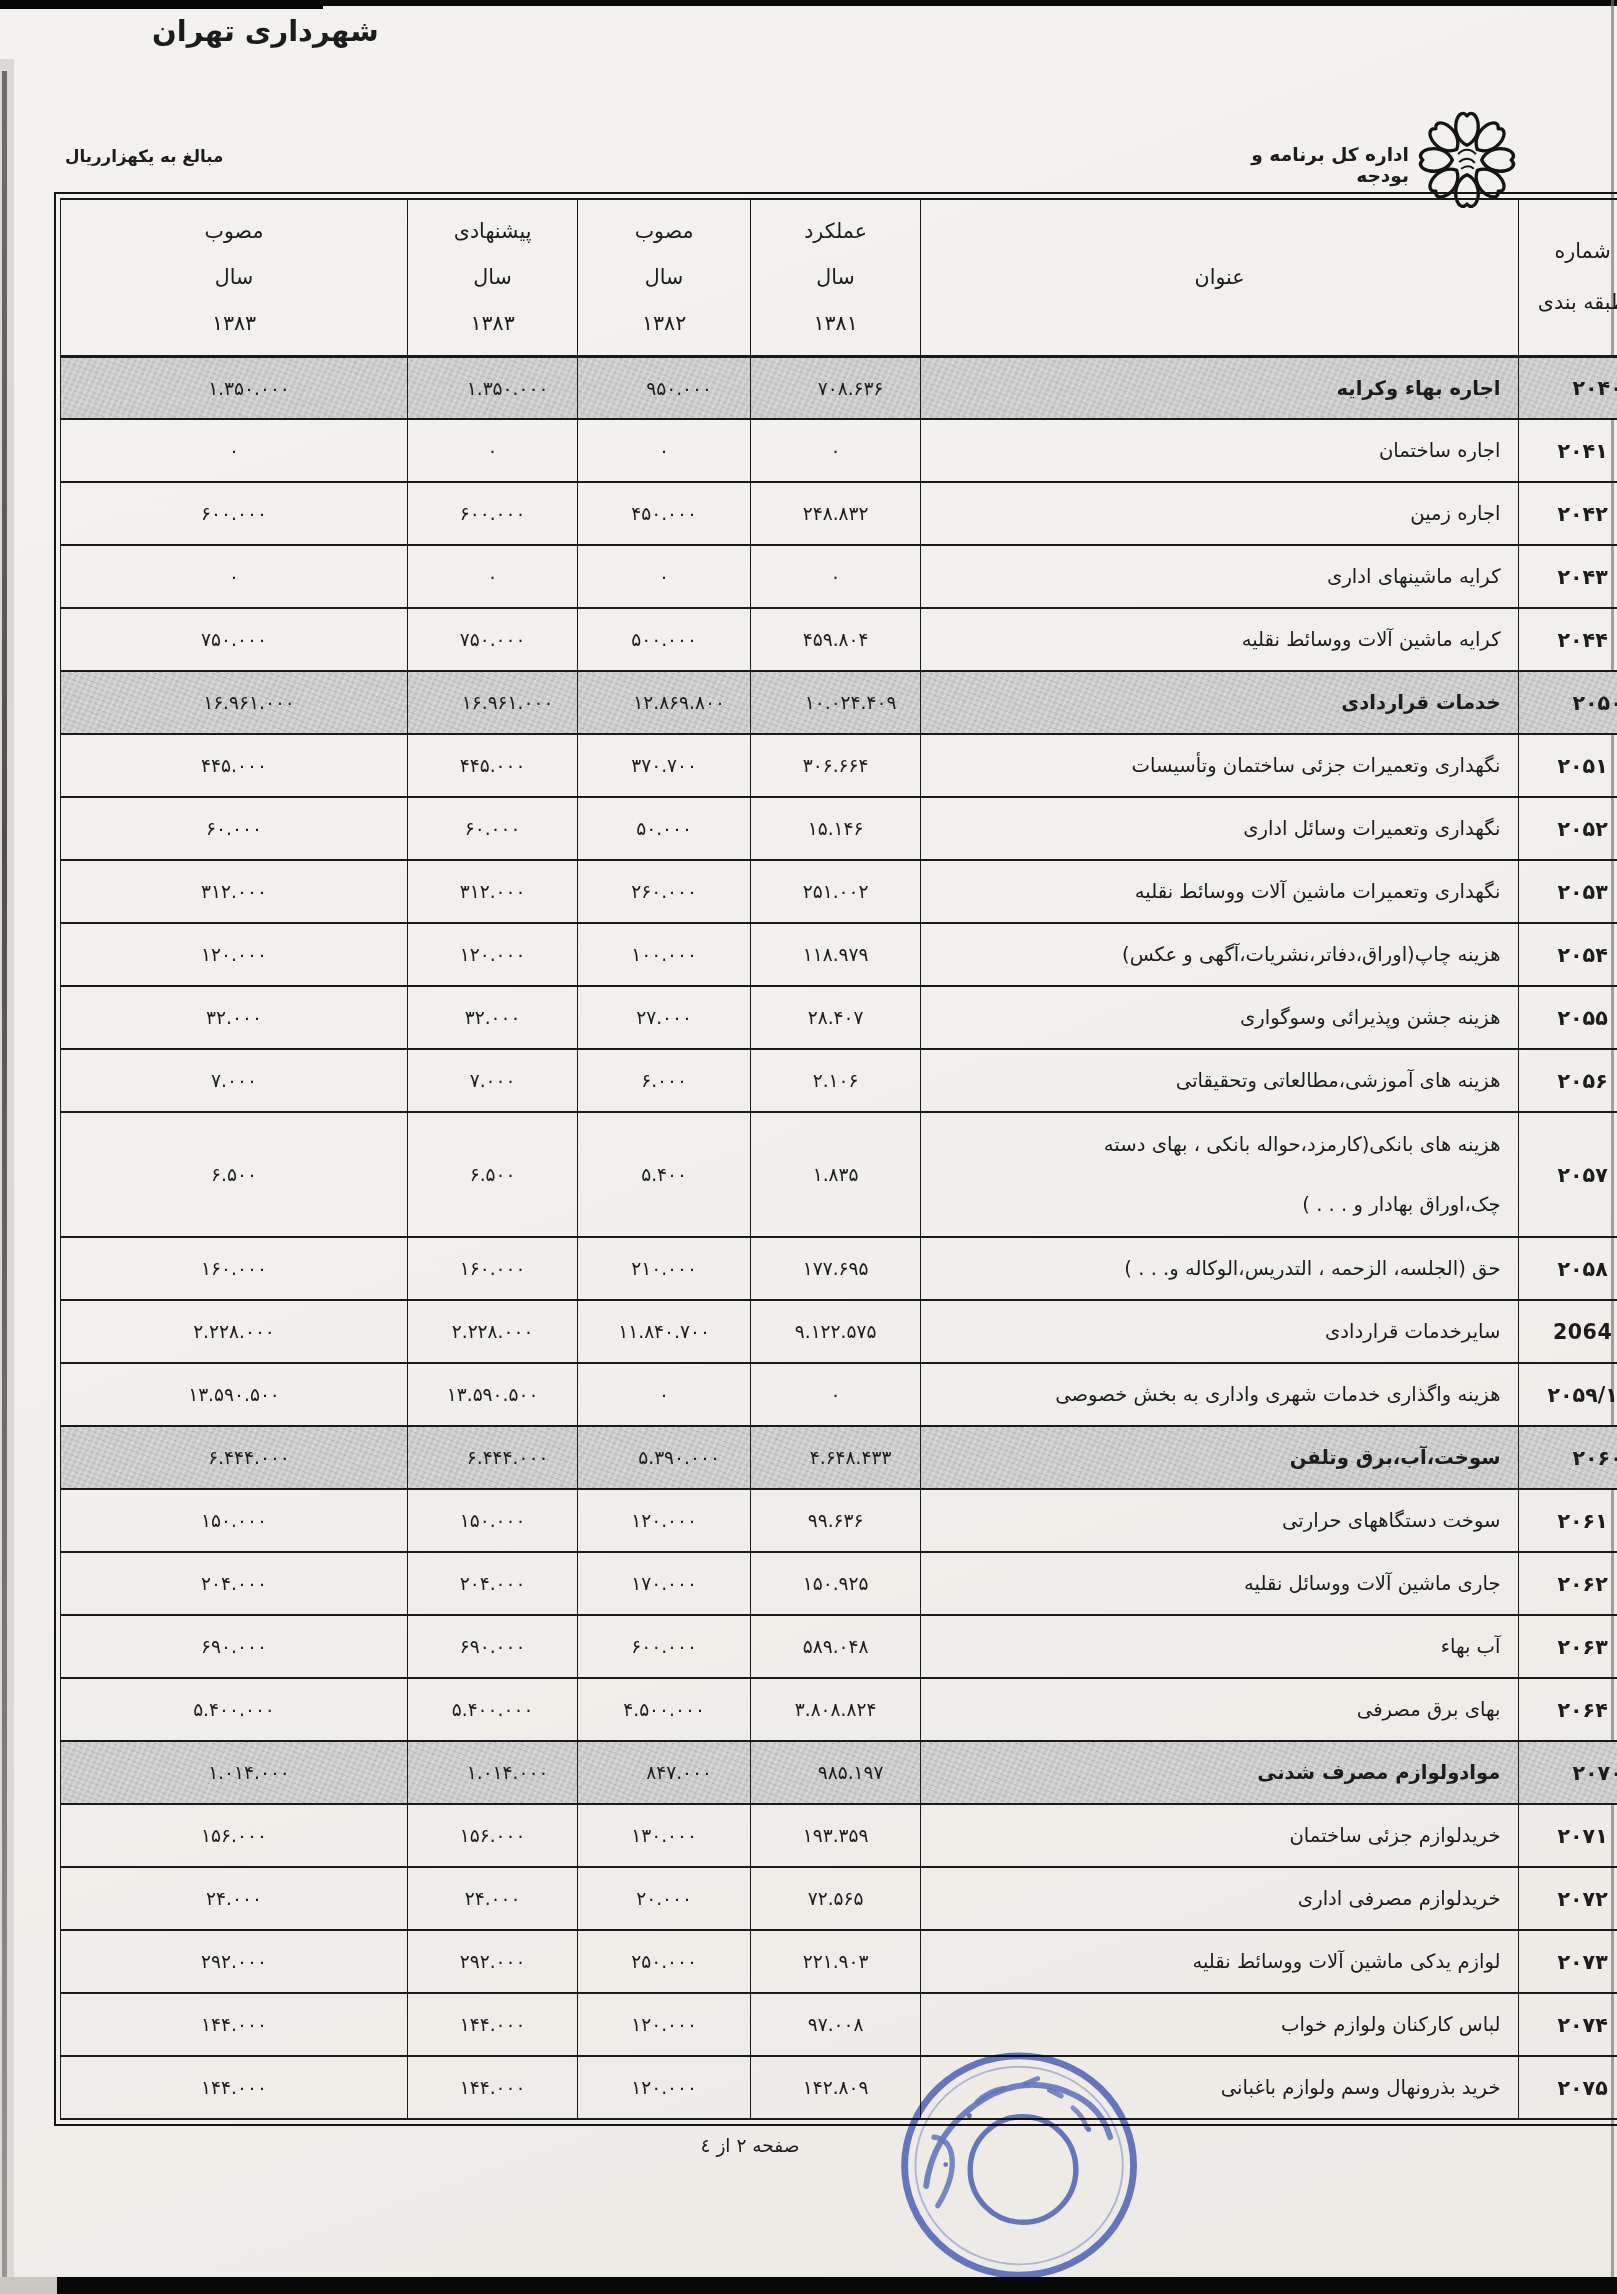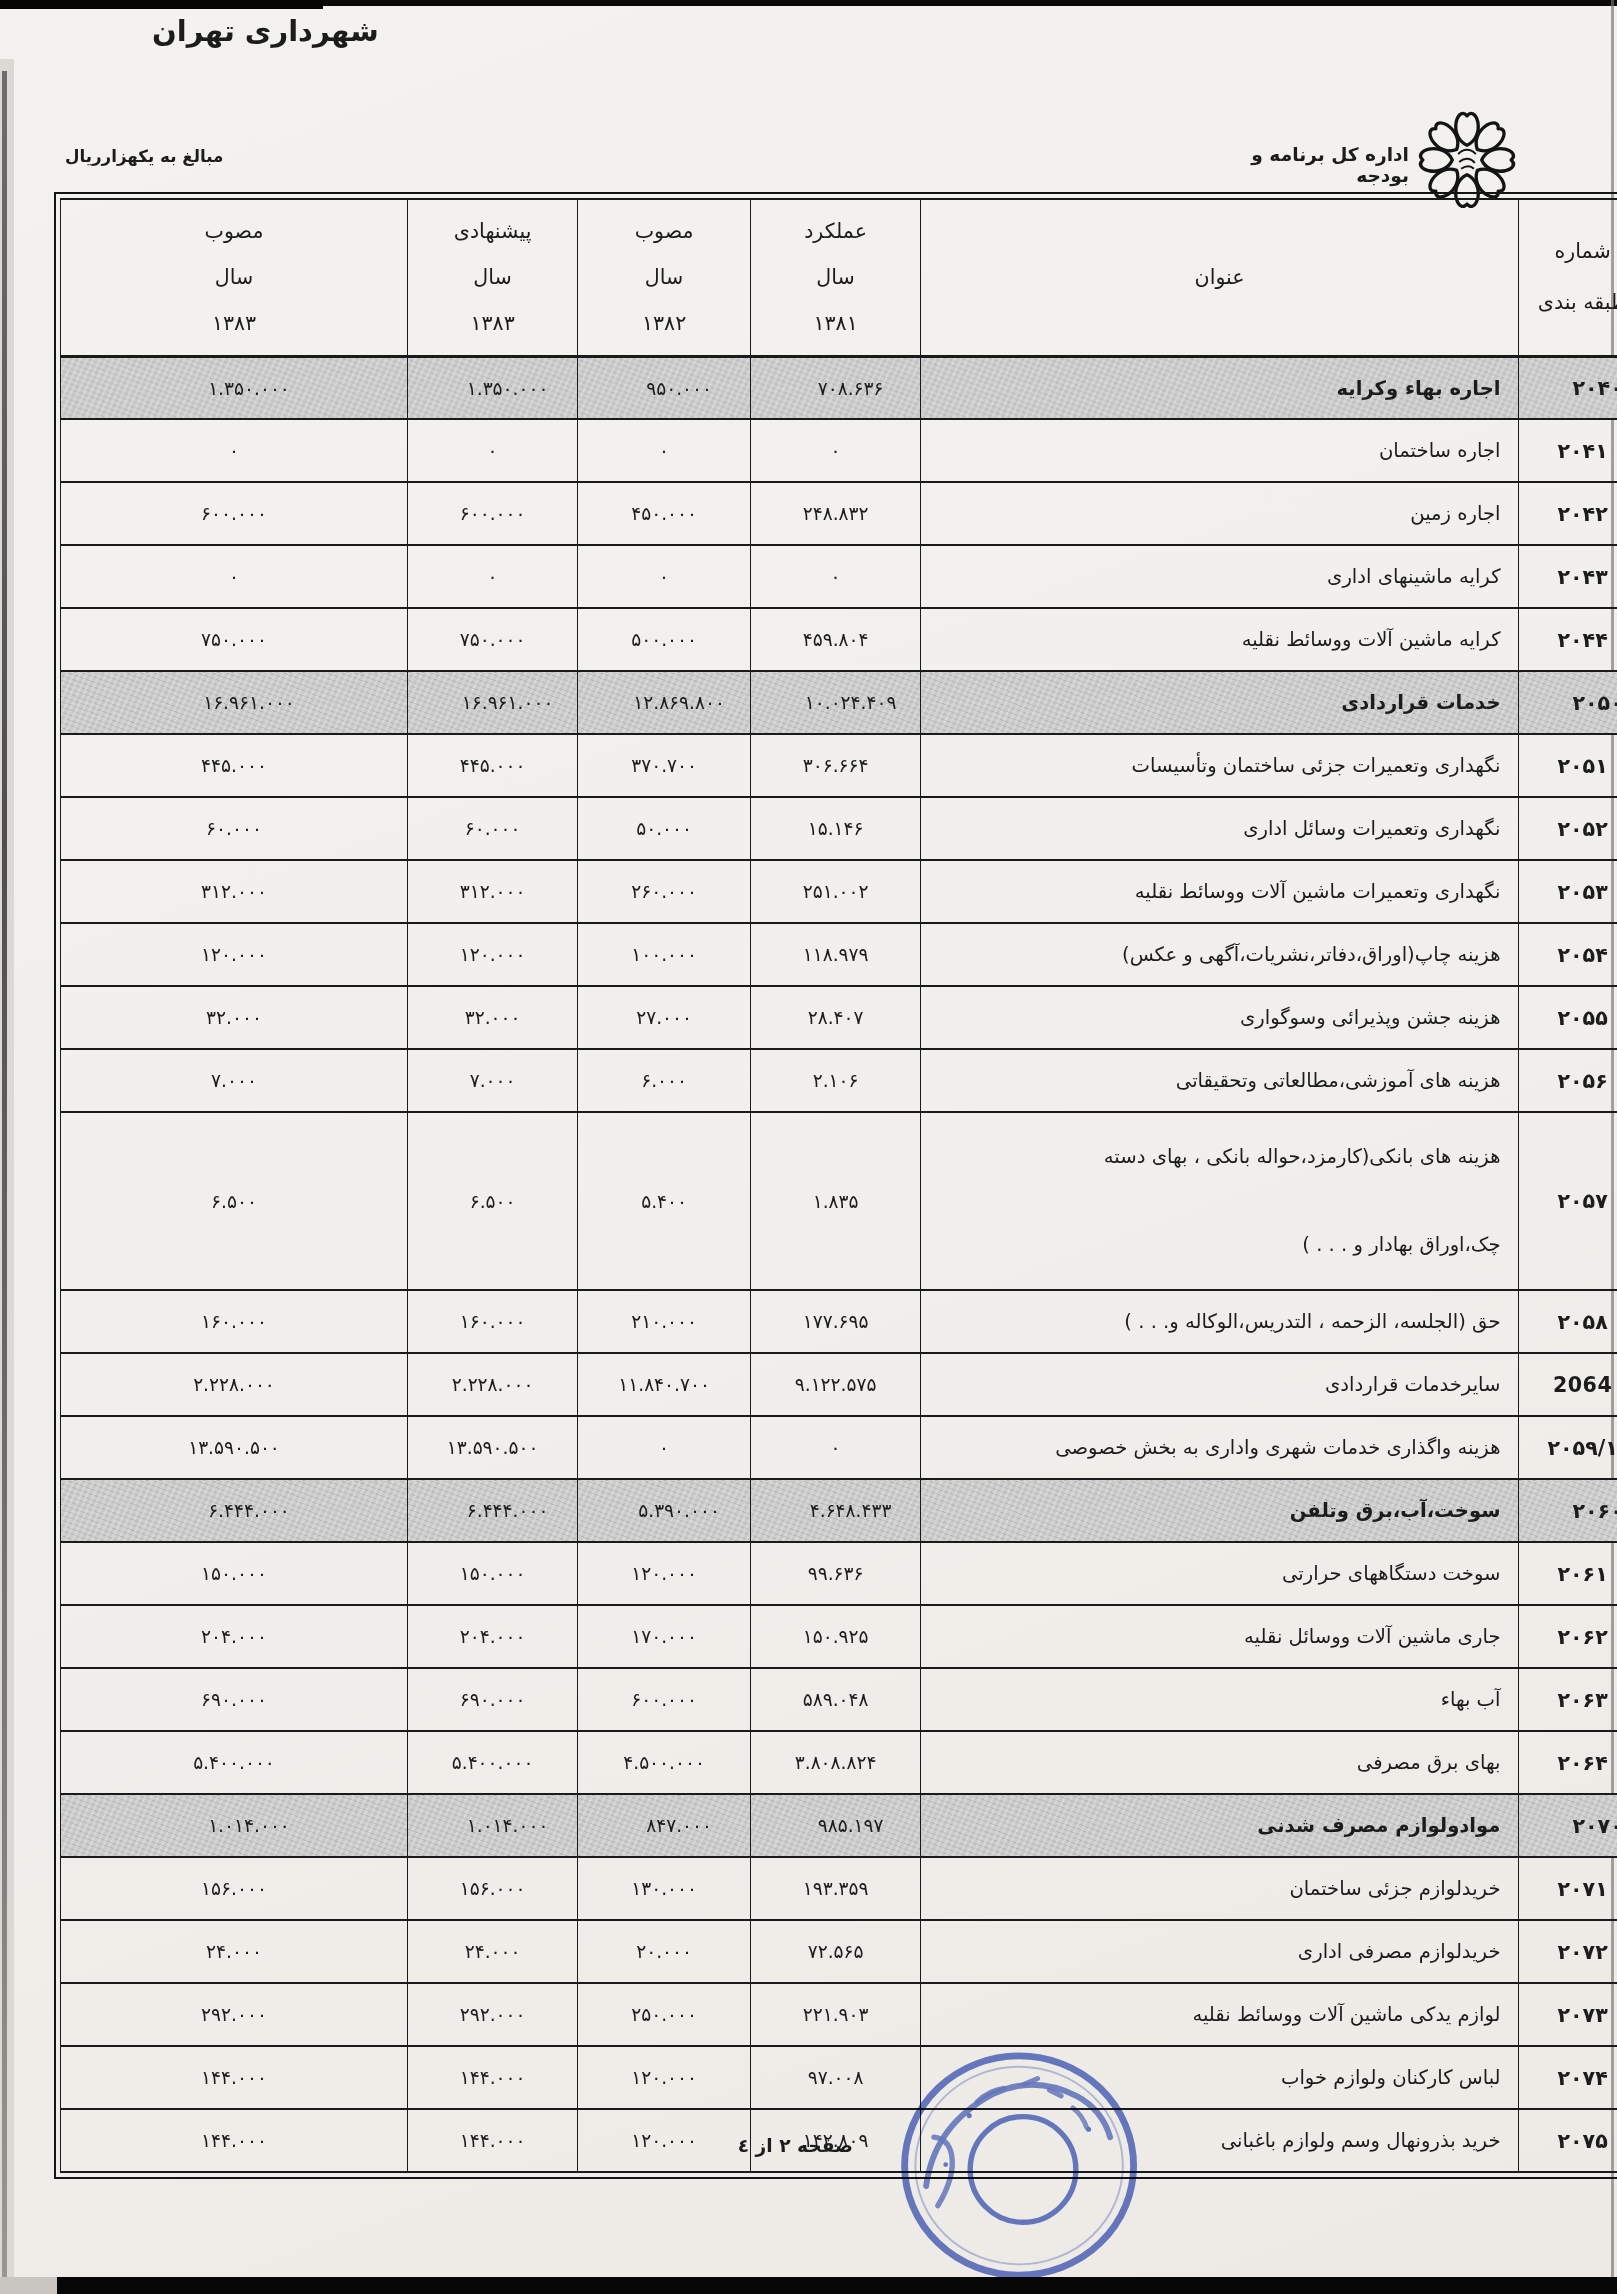--- a/index.html
+++ b/index.html
@@ -35,33 +35,33 @@
   thead th{
     height:155px;border-bottom-width:3.9px;font-size:20.6px;font-weight:normal;
     text-align:center;vertical-align:middle;white-space:pre-line;line-height:46px;
   }
   thead th.code-h{line-height:51px;}
   tbody tr{height:63px;}
   tbody tr.tall{height:125px;}
   td{vertical-align:middle;}
   td.code{text-align:center;font-size:20.6px;font-weight:bold;letter-spacing:0.5px;}
   td.title{text-align:right;padding:0 17.6px 0 5.9px;font-size:19.6px;white-space:pre-line;}
-  tr.tall td.title{line-height:88px;}
+  tr.tall td.title{line-height:60px;}
   td.num{text-align:center;font-size:18.6px;}
   tr.group td{
     background-color:#cbcbcb;
     background-image:
       repeating-linear-gradient(115deg, rgba(255,255,255,.28) 0 2px, rgba(0,0,0,0) 2px 5.9px),
       repeating-linear-gradient(20deg, rgba(0,0,0,.10) 0 1px, rgba(0,0,0,0) 1px 4.9px);
     padding-left: 30px;
   }
   tr.group td.title{font-weight:bold;}
   
-  .footer{position:absolute;left:647px;top:2135px;width:206px;text-align:right;
-    font-size:18.6px;font-weight:bold;direction:rtl;}
+  .footer{position:absolute;left:647px;top:2135px;width:206px;text-align:center;
+    font-size:18.6px;font-weight:normal;direction:rtl;}
   .stamp{position:absolute;left:887px;top:2039px;mix-blend-mode:multiply;opacity:.82;}
 </style>
 </head>
 <body>
 
 <div class="page">
 
   <div class="scan-top"></div>
   <div class="scan-top-thick"></div>
   <div class="scan-left-light"></div>

